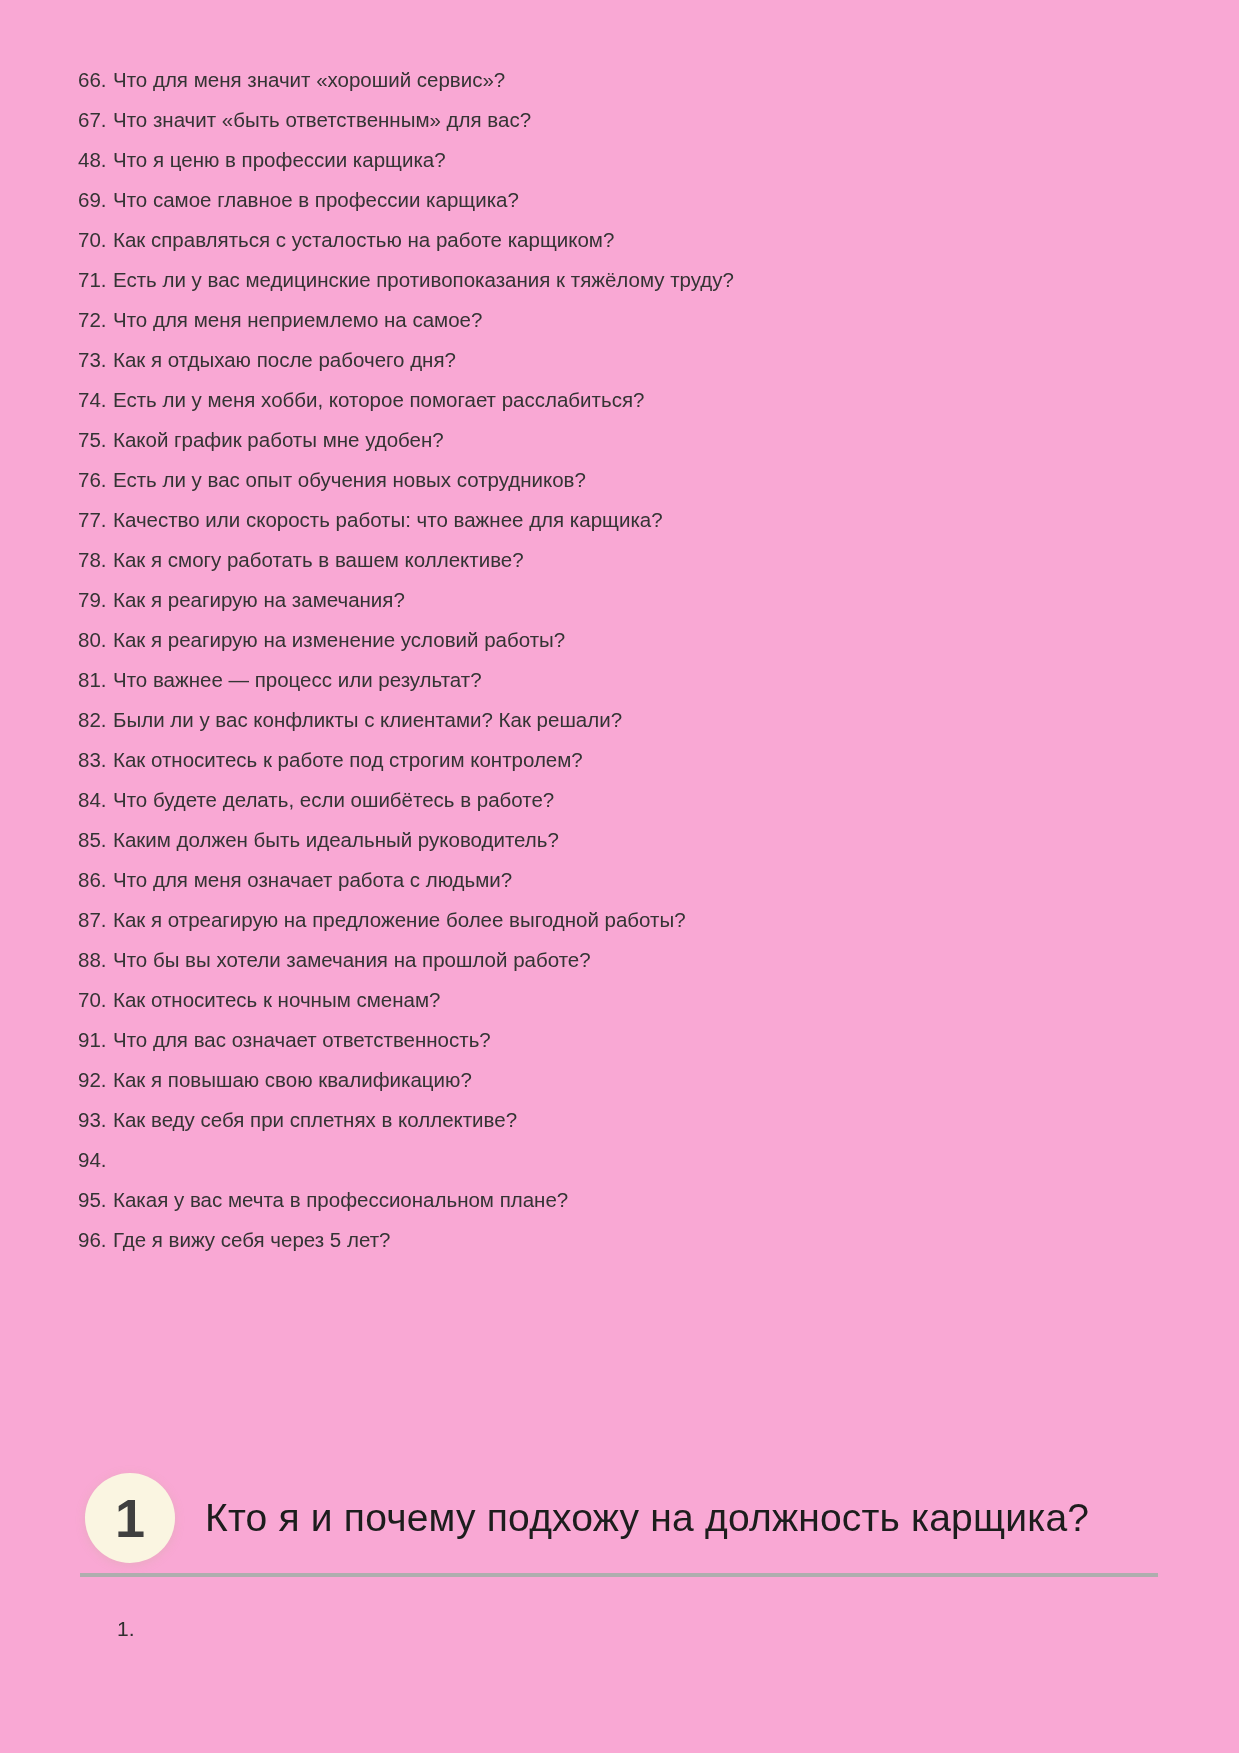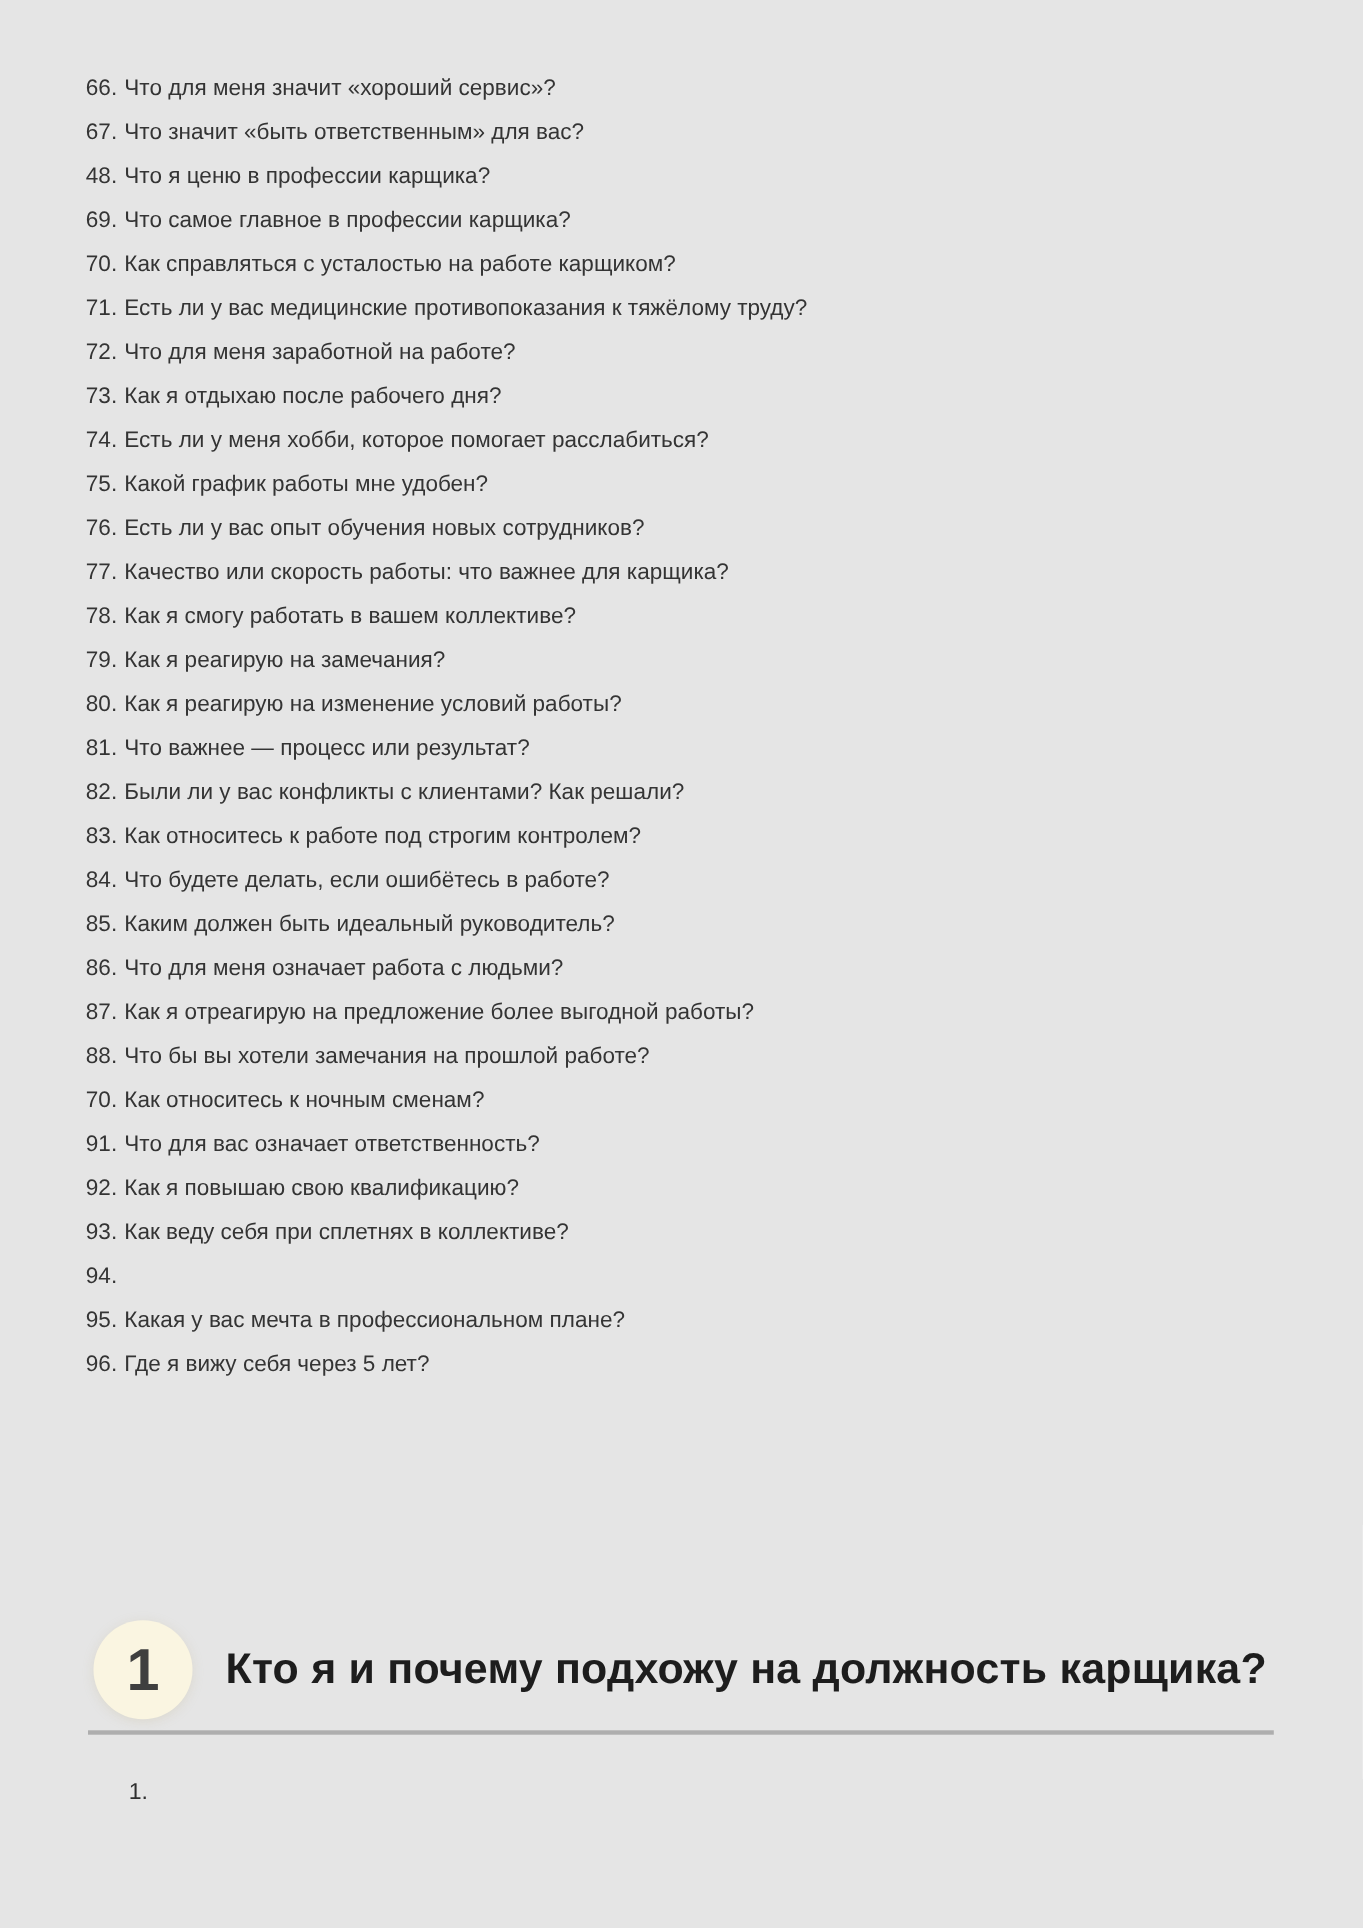--- a/index.html
+++ b/index.html
@@ -4,21 +4,21 @@
 <style>
   html, body {
     margin: 0;
     padding: 0;
     background: #ffffff;
   }
   .page {
     position: relative;
     width: 1239px;
     height: 1753px;
-    background: #e5e5e5;
+    background: #f9a8d4;
     font-family: "Liberation Sans", "DejaVu Sans", sans-serif;
     overflow: hidden;
   }
 
   
   .question-list {
     position: absolute;
     top: 60px;
     left: 78px;
     right: 60px;
@@ -61,21 +61,21 @@
     align-items: center;
     justify-content: center;
     font-size: 54px;
     font-weight: 700;
     color: #3f3f3f;
     flex: 0 0 auto;
   }
   .section-title {
     margin: 0 0 0 30px;
     font-size: 39px;
-    font-weight: 700;
+    font-weight: 400;
     color: #1d1d1d;
     white-space: nowrap;
     letter-spacing: 0.2px;
   }
 
   
   .section-divider {
     position: absolute;
     top: 1573px;
     left: 80px;
@@ -122,21 +122,21 @@
     <li class="q">
         <span class="qn">70.</span>
         <span class="qt">Как справляться с усталостью на работе карщиком?</span>
       </li>
     <li class="q">
         <span class="qn">71.</span>
         <span class="qt">Есть ли у вас медицинские противопоказания к тяжёлому труду?</span>
       </li>
     <li class="q">
         <span class="qn">72.</span>
-        <span class="qt">Что для меня заработной на работе?</span>
+        <span class="qt">Что для меня неприемлемо на самое?</span>
       </li>
     <li class="q">
         <span class="qn">73.</span>
         <span class="qt">Как я отдыхаю после рабочего дня?</span>
       </li>
     <li class="q">
         <span class="qn">74.</span>
         <span class="qt">Есть ли у меня хобби, которое помогает расслабиться?</span>
       </li>
     <li class="q">

